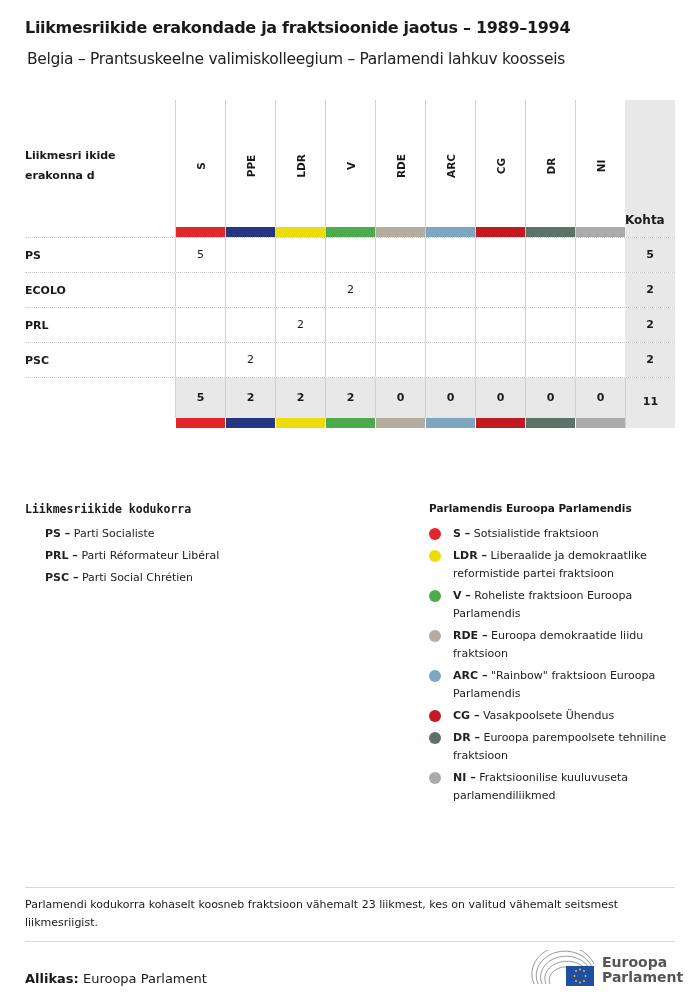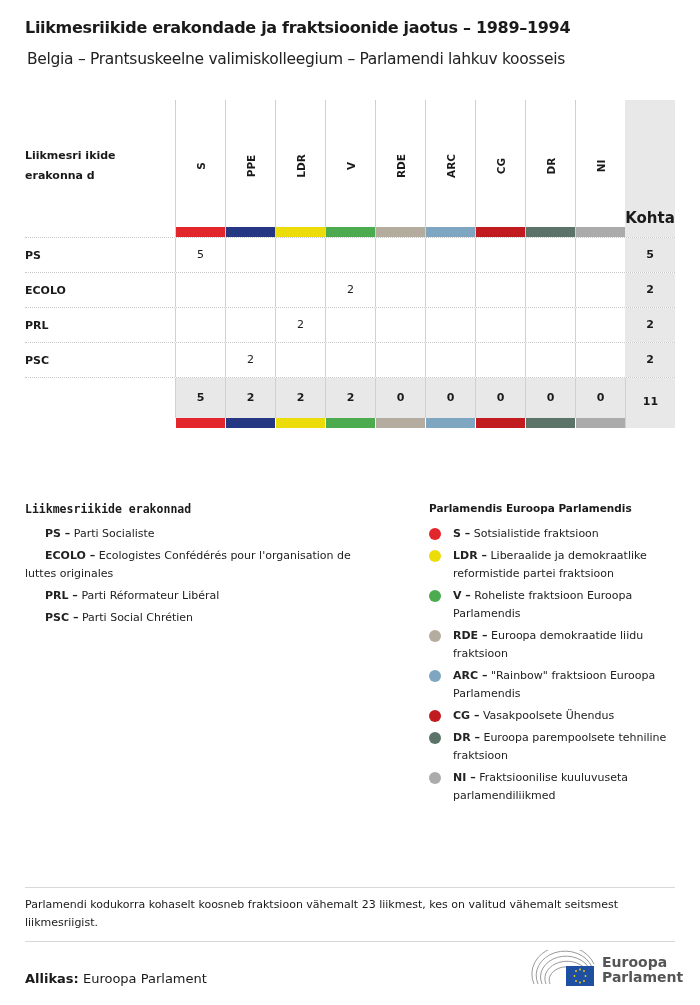--- a/index.html
+++ b/index.html
@@ -7,21 +7,21 @@
   .title { position: absolute; left: 25px; top: 18px; font-size: 16px; font-weight: bold; letter-spacing: -0.3px; }
   .subtitle { position: absolute; left: 27px; top: 50px; font-size: 15.5px; font-weight: normal; letter-spacing: -0.3px; color: #222; }
 
   .table { position: absolute; left: 25px; top: 100px; width: 650px; }
   .hdr { position: relative; height: 137px; }
   .hdr-label { position: absolute; left: 0; top: 46px; width: 150px; font-size: 11px; font-weight: bold; line-height: 20px; }
   .col { position: absolute; top: 0; width: 50px; height: 100%; border-left: 1px solid #d0d0d0; }
   .col .vlabel { position: absolute; left: 50%; top: 60px; transform: translateX(-50%) rotate(-90deg); font-size: 10.5px; font-weight: bold; white-space: nowrap; transform-origin: center center; }
   .col .bar { position: absolute; left: 0; bottom: 0; width: 100%; height: 10px; }
   .totcol { position: absolute; top: 0; left: 600px; width: 50px; height: 100%; background: #e8e8e8; }
-  .totcol .tlabel { position: absolute; left: 0; width: 100%; text-align: center; bottom: 10px; font-size: 15px; font-weight: bold; }
+  .totcol .tlabel { position: absolute; left: 0; width: 100%; bottom: 10px; font-size: 12px; font-weight: bold; }
 
   .row { position: relative; height: 35px; border-top: 1px dotted #c8c8c8; }
   .row:first-of-type { border-top: 1px solid #cfcfcf; }
   .row .rlabel { position: absolute; left: 0; top: 11px; font-size: 11px; font-weight: bold; }
   .cell { position: absolute; top: 0; width: 50px; height: 100%; border-left: 1px solid #d0d0d0; text-align: center; font-size: 11px; line-height: 34px; }
   .cell.tot { background: #e8e8e8; font-weight: bold; border-left: none; }
 
   .totrow { position: relative; height: 50px; border-top: 1px dotted #c8c8c8; }
   .totrow .cell { background: #e8e8e8; font-weight: bold; height: 40px; line-height: 40px; }
   .totrow .cell .bar { position: absolute; left: 0; top: 40px; width: 100%; height: 10px; }
@@ -154,23 +154,22 @@
     <div class="cell" style="left:350px"><span>0</span><div class="bar" style="background:#b5aca0"></div></div>
     <div class="cell" style="left:400px"><span>0</span><div class="bar" style="background:#7ea6c0"></div></div>
     <div class="cell" style="left:450px"><span>0</span><div class="bar" style="background:#c11b1f"></div></div>
     <div class="cell" style="left:500px"><span>0</span><div class="bar" style="background:#5b7369"></div></div>
     <div class="cell" style="left:550px"><span>0</span><div class="bar" style="background:#ababab"></div></div>
     <div class="grand">11</div>
   </div>
 </div>
 
 <div class="legend-left">
-  <h3>Liikmesriikide erakonnad</h3>
+  <h3>Liikmesriikide kodukorra</h3>
   <div class="li"><b>PS –</b> <span>Parti Socialiste</span></div>
-  <div class="li"><b>ECOLO –</b> <span>Ecologistes Confédérés pour l'organisation de luttes originales</span></div>
   <div class="li"><b>PRL –</b> <span>Parti Réformateur Libéral</span></div>
   <div class="li"><b>PSC –</b> <span>Parti Social Chrétien</span></div>
 </div>
 
 <div class="legend-right">
   <h3>Parlamendis Euroopa Parlamendis</h3>
   <div class="gi"><span class="dot" style="background:#e3262b"></span><b>S –</b> <span>Sotsialistide fraktsioon</span></div>
   <div class="gi"><span class="dot" style="background:#ecdc0a"></span><b>LDR –</b> <span>Liberaalide ja demokraatlike reformistide partei fraktsioon</span></div>
   <div class="gi"><span class="dot" style="background:#4caa4f"></span><b>V –</b> <span>Roheliste fraktsioon Euroopa Parlamendis</span></div>
   <div class="gi"><span class="dot" style="background:#b5aca0"></span><b>RDE –</b> <span>Euroopa demokraatide liidu fraktsioon</span></div>

